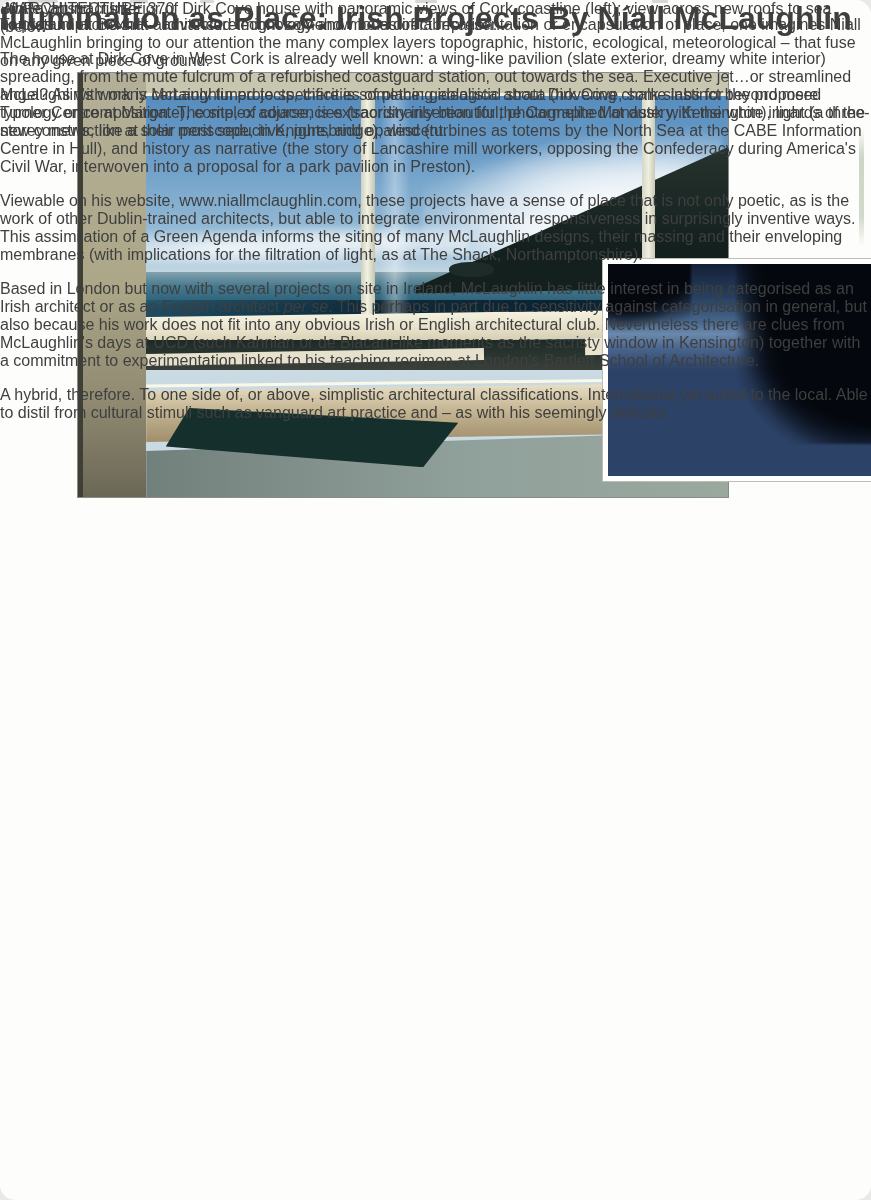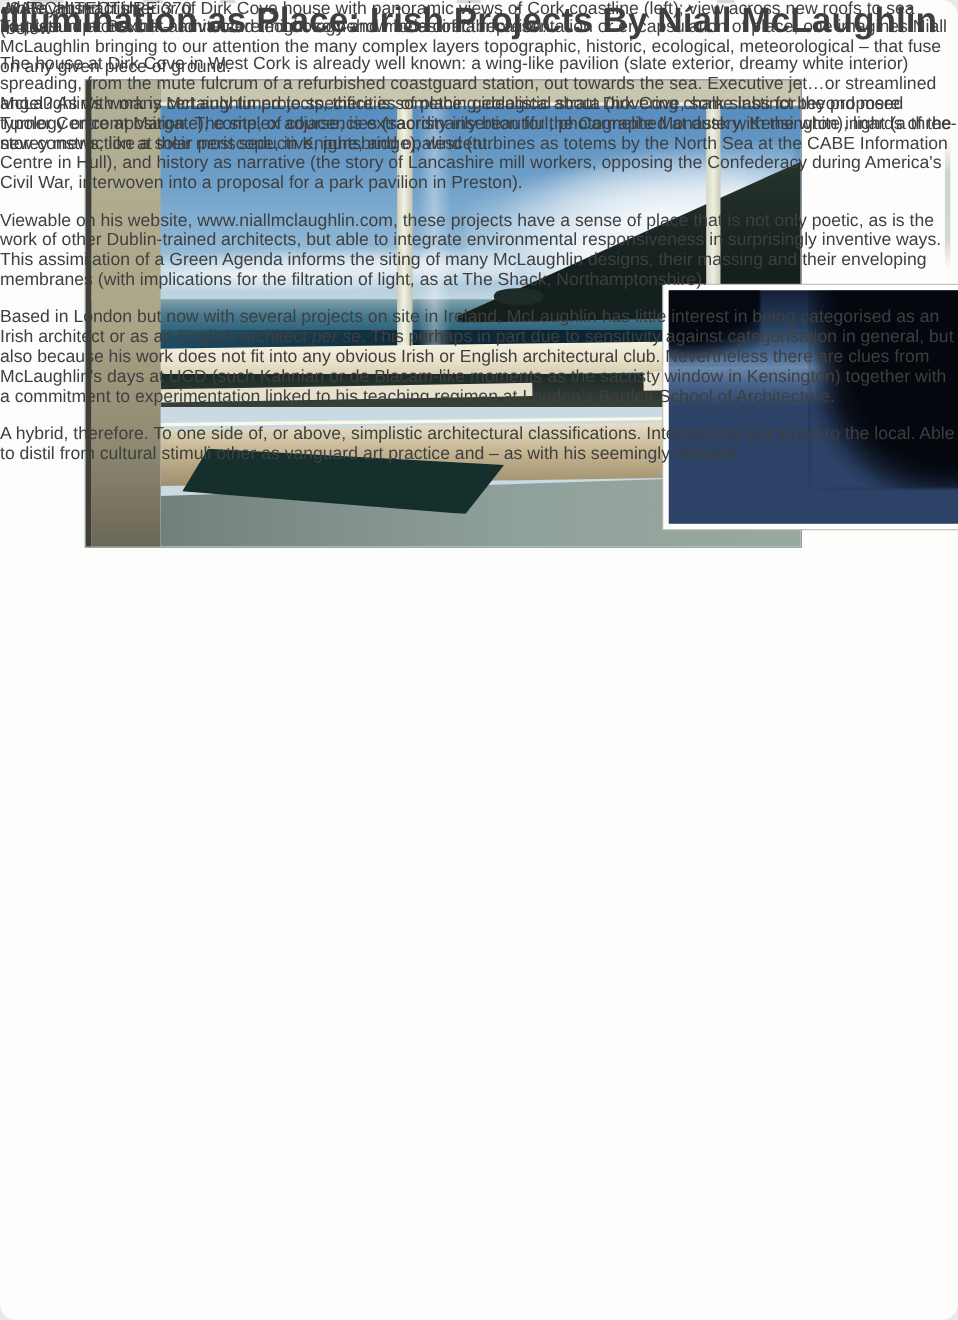--- a/index.html
+++ b/index.html
@@ -201,21 +201,21 @@
 (below</div>
 
   <h1 class="abs headline" style="margin:0;text-align:center;">Illumination as Place: Irish Projects By Níall McLaughlin</h1>
   <div class="abs byline">By Raymund Irish</div>
 
   <div class="abs col left-col">
     <p>To presumptions that architecture might somehow be a direct representation or encapsulation of place, one imagines Niall McLaughlin bringing to our attention the many complex layers topographic, historic, ecological, meteorological – that fuse on any given piece of ground.</p>
     <p class="ind">McLaughlin's work is certainly tuned to specificities of place: geological strata (hovering chalk slabs for the proposed Turner Centre at Margate), complex adjacencies (sacristy insertion for the Carmelite Monastery, Kensington), light (a three-storey mews, like a solar periscope, in Knightsbridge), wind (turbines as totems by the North Sea at the CABE Information Centre in Hull), and history as narrative (the story of Lancashire mill workers, opposing the Confederacy during America's Civil War, interwoven into a proposal for a park pavilion in Preston).</p>
     <p class="ind">Viewable on his website, www.niallmclaughlin.com, these projects have a sense of place that is not only poetic, as is the work of other Dublin-trained architects, but able to integrate environmental responsiveness in surprisingly inventive ways. This assimilation of a Green Agenda informs the siting of many McLaughlin designs, their massing and their enveloping membranes (with implications for the filtration of light, as at The Shack, Northamptonshire).</p>
     <p class="ind"><span>Based in London but now with several projects on site in Ireland, McLaughlin has little interest in being categorised as an Irish architect or as an English architect </span><em>per se</em><span>. This perhaps in part due to sensitivity against categorisation in general, but also because his work does not fit into any obvious Irish or English architectural club. Nevertheless there are clues from McLaughlin's days at UCD (such Kahnian or de Blacam-like moments as the sacristy window in Kensington) together with a commitment to experimentation linked to his teaching regimen at London's Bartlett School of Architecture.</span></p>
-    <p class="ind">A hybrid, therefore. To one side of, or above, simplistic architectural classifications. International yet tuned to the local. Able to distil from cultural stimuli other as vanguard art practice and – as with his seemingly delicate</p>
+    <p class="ind">A hybrid, therefore. To one side of, or above, simplistic architectural classifications. International yet tuned to the local. Able to distil from cultural stimuli such as vanguard art practice and – as with his seemingly delicate</p>
   </div>
 
   <figure class="abs anglesea-photo">
     <div class="ap-sky"></div>
     <div class="ap-clouds"></div>
     <div class="ap-glassback"></div>
     <div class="ap-glass"></div>
     <div class="ap-glasslight"></div>
     <div class="ap-slate"></div>
     <div class="ap-granite"></div>

